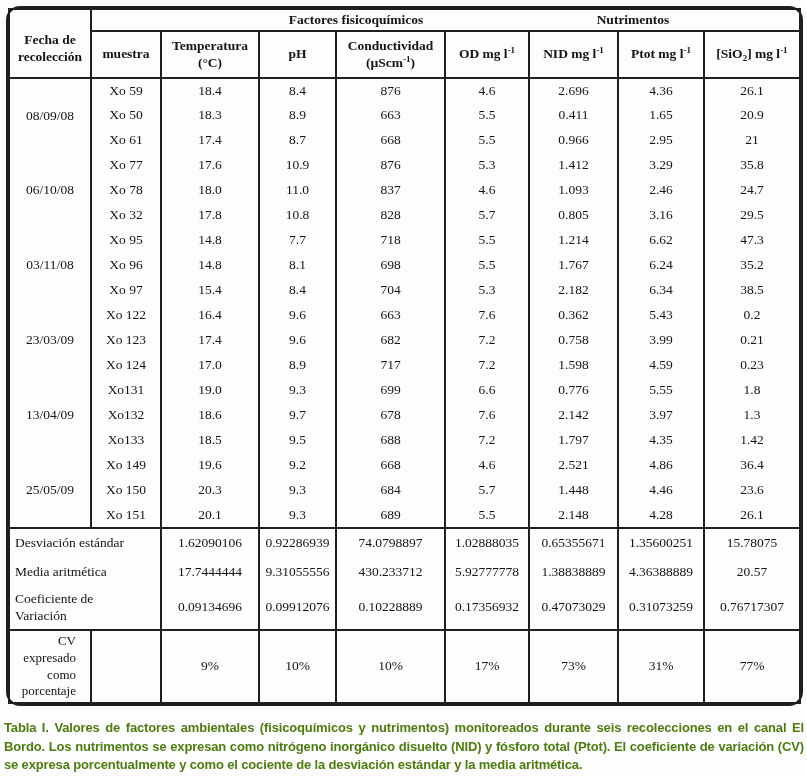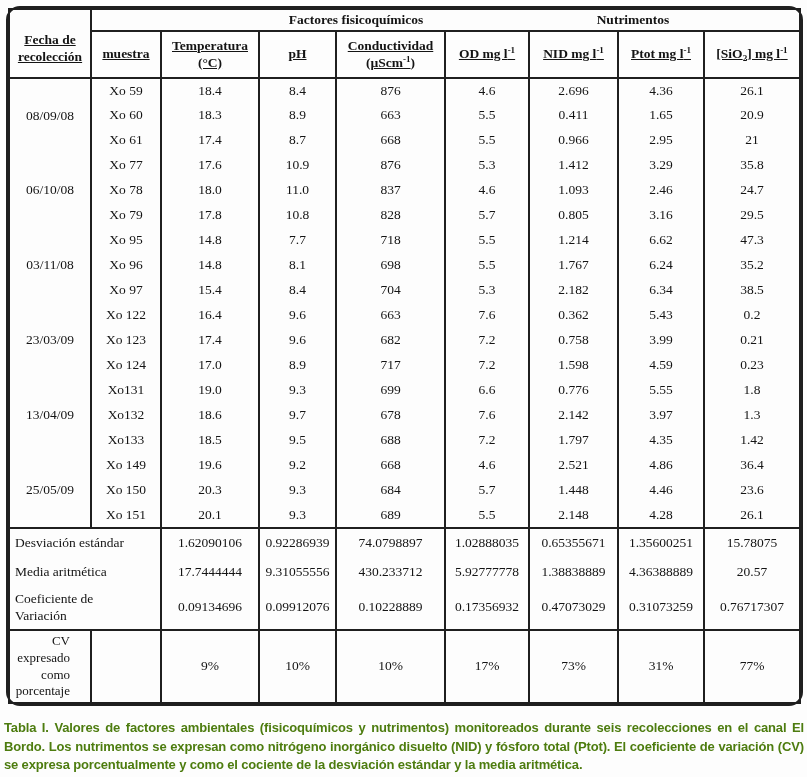--- a/index.html
+++ b/index.html
@@ -13,21 +13,21 @@
   .frame {
     position:absolute; left:-2px; top:-2px; right:-2px; bottom:-2px;
     border:2px solid var(--bc); border-radius:14px; pointer-events:none;
   }
   table { border-collapse:collapse; table-layout:fixed; width:791px; }
   th, td {
     padding:0; margin:0; text-align:center; vertical-align:middle;
     border-left:2px solid var(--bc); border-right:2px solid var(--bc);
     font-size:13.5px; line-height:1.25; overflow:hidden;
   }
-  thead th { font-weight:bold;text-decoration:underline; }
+  thead th { font-weight:bold; }
   tr.h1 { height:22px; }
   tr.h2 { height:47px; }
   tr.h1 > th { border-top:2px solid var(--bc); }
   tr.h2 > th { border-bottom:2px solid var(--bc); }
   th.fecha-head {
     border-bottom:2px solid var(--bc); white-space:pre-line; padding-top:10px;
   }
   th.groups-cell { position:relative; border-bottom:2px solid var(--bc); }
   .group-label {
     position:absolute; top:50%; transform:translate(-50%,-50%);
@@ -39,21 +39,21 @@
   tbody.data td { border-top:0; border-bottom:0; height:25px; }
   tbody.summ td { border-top:0; border-bottom:0; }
   tbody.summ tr.s0 td { border-top:2px solid var(--bc); height:30px; }
   tbody.summ tr.s1 td { height:28px; }
   tbody.summ tr.s2 td { height:44px; }
   td.sum-label { text-align:left; padding-left:5px; white-space:pre-line; }
   tbody.cvb td {
     border-top:2px solid var(--bc); border-bottom:2px solid var(--bc); height:73px;
   }
   td.cv-label {
-    text-align:right; padding-right:20px; white-space:pre-line;
+    text-align:right; padding-right:14px; white-space:pre-line;
     font-size:13px; line-height:1.3;
   }
   sup { font-size:9px; vertical-align:5px; line-height:0; }
   sub { font-size:9px; vertical-align:-3px; line-height:0; }
   .caption {
     position:absolute; left:4px; top:719px; width:800px;
     font-family:"Liberation Sans", sans-serif; font-weight:bold;
     font-size:13px; line-height:1.44; letter-spacing:-0.15px;
     text-align:justify; color:#4d7c0f;
   }
@@ -102,21 +102,21 @@
           <td class="sample-cell">Xo 59</td>
           <td class="value-cell">18.4</td>
           <td class="value-cell">8.4</td>
           <td class="value-cell">876</td>
           <td class="value-cell">4.6</td>
           <td class="value-cell">2.696</td>
           <td class="value-cell">4.36</td>
           <td class="value-cell">26.1</td>
         </tr>
         <tr class="dr">
-          <td class="sample-cell">Xo 60</td>
+          <td class="sample-cell">Xo 50</td>
           <td class="value-cell">18.3</td>
           <td class="value-cell">8.9</td>
           <td class="value-cell">663</td>
           <td class="value-cell">5.5</td>
           <td class="value-cell">0.411</td>
           <td class="value-cell">1.65</td>
           <td class="value-cell">20.9</td>
         </tr>
         <tr class="dr">
           <td class="sample-cell">Xo 61</td>
@@ -143,21 +143,21 @@
           <td class="sample-cell">Xo 78</td>
           <td class="value-cell">18.0</td>
           <td class="value-cell">11.0</td>
           <td class="value-cell">837</td>
           <td class="value-cell">4.6</td>
           <td class="value-cell">1.093</td>
           <td class="value-cell">2.46</td>
           <td class="value-cell">24.7</td>
         </tr>
         <tr class="dr">
-          <td class="sample-cell">Xo 79</td>
+          <td class="sample-cell">Xo 32</td>
           <td class="value-cell">17.8</td>
           <td class="value-cell">10.8</td>
           <td class="value-cell">828</td>
           <td class="value-cell">5.7</td>
           <td class="value-cell">0.805</td>
           <td class="value-cell">3.16</td>
           <td class="value-cell">29.5</td>
         </tr>
         <tr class="dr">
           <td class="date-cell" rowspan="3">03/11/08</td>

